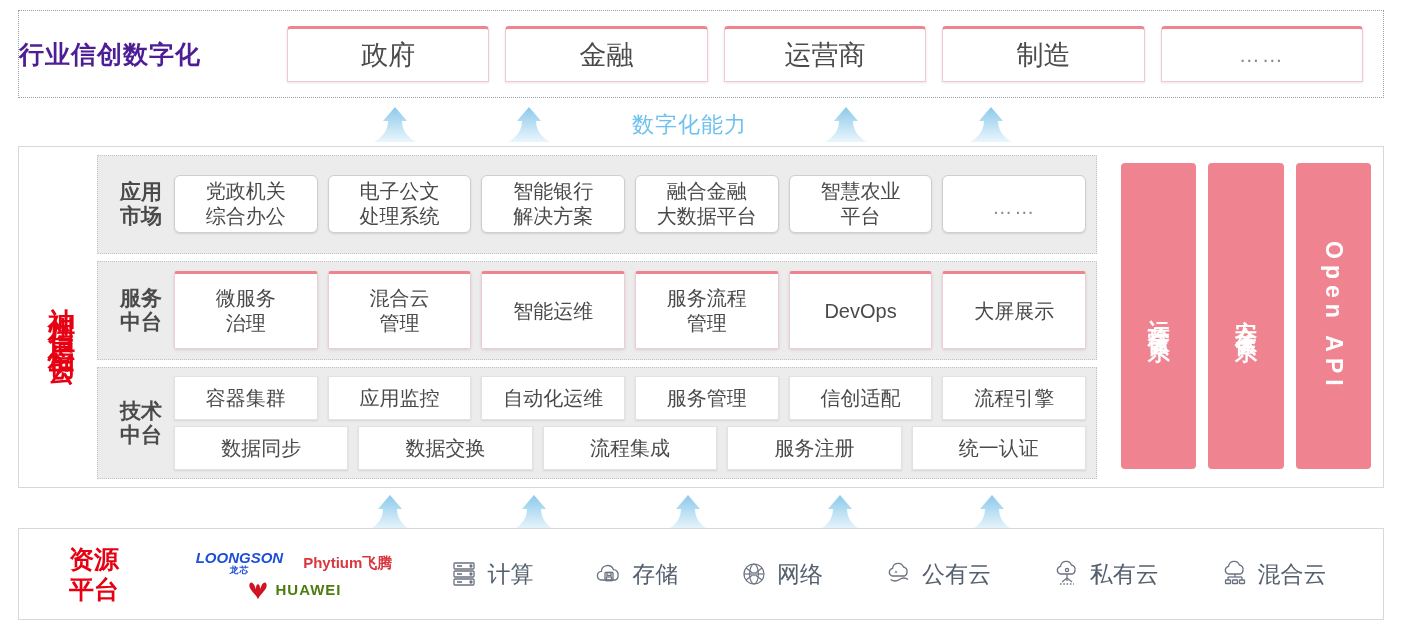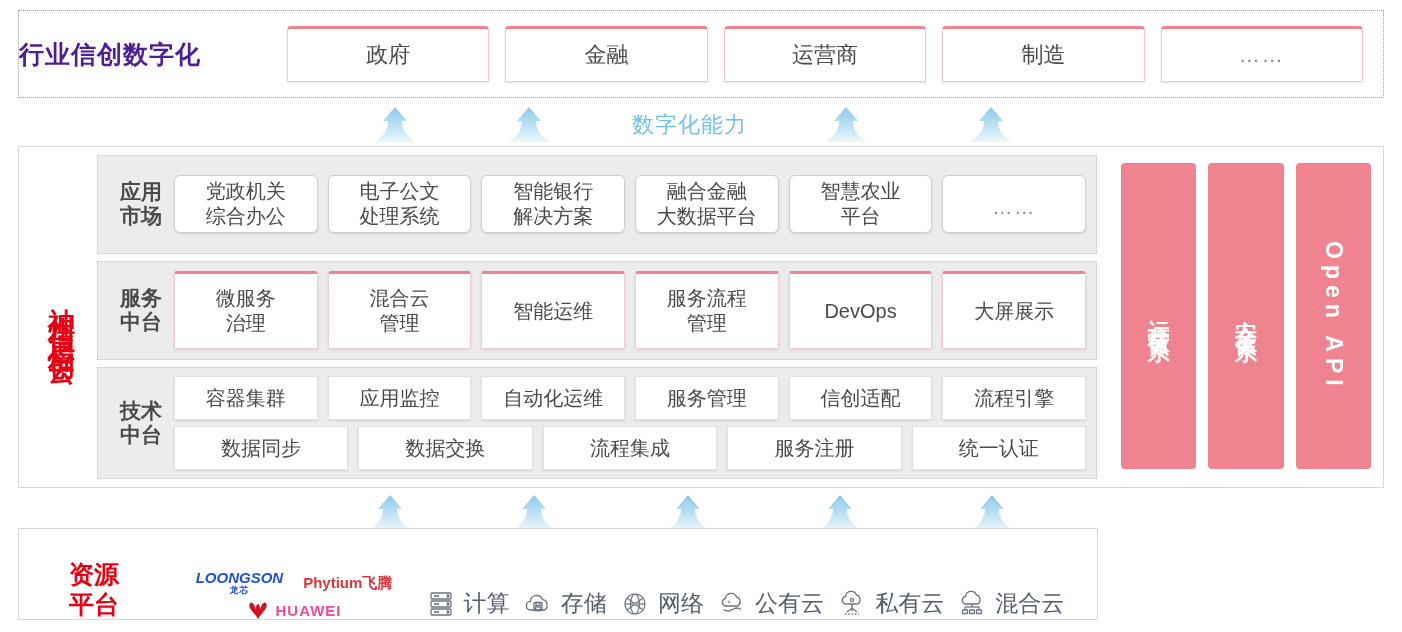--- a/index.html
+++ b/index.html
@@ -44,21 +44,21 @@
     flex: 1;
     height: 56px;
     background: #ffffff;
     border: 1px solid #f3c8cd;
     border-top: 3px solid #ef8490;
     border-radius: 4px 4px 0 0;
     box-shadow: 0 1px 3px rgba(0,0,0,0.10);
     display: flex;
     align-items: center;
     justify-content: center;
-    font-size: 22px;
+    font-size: 27px;
     color: #4a4a4a;
     box-sizing: border-box;
   }
   .industry-tab.dots {
     font-size: 21px;
     letter-spacing: 2px;
     color: #8a8a8a;
   }
 
   
@@ -232,26 +232,26 @@
   .pillar.api span {
     letter-spacing: 6px;
     font-size: 23px;
     text-orientation: sideways;
   }
 
   
   .resource-panel {
     position: absolute;
     left: 18px; top: 528px;
-    width: 1080px; height: 92px;
+    width: 1366px; height: 92px;
     border: 1px solid #d8d8d8;
     box-sizing: border-box;
     background: #ffffff;
     display: flex;
-    align-items: flex-end;
+    align-items: center;
   }
   .resource-title {
     width: 150px;
     flex: none;
     text-align: center;
     font-size: 25px;
     font-weight: bold;
     color: #e60012;
     line-height: 1.2;
   }
@@ -288,21 +288,21 @@
     font-weight: bold;
     color: #d9363e;
     line-height: 1;
   }
   .logo-huawei {
     display: flex;
     align-items: center;
     gap: 7px;
     font-size: 15px;
     font-weight: bold;
-    color: #ec4899;
+    color: #4d7c0f;
     letter-spacing: 1px;
   }
   .huawei-mark { width: 22px; height: 18px; }
 
   .resource-items {
     flex: 1;
     display: flex;
     align-items: center;
     justify-content: space-around;
     padding-right: 26px;

